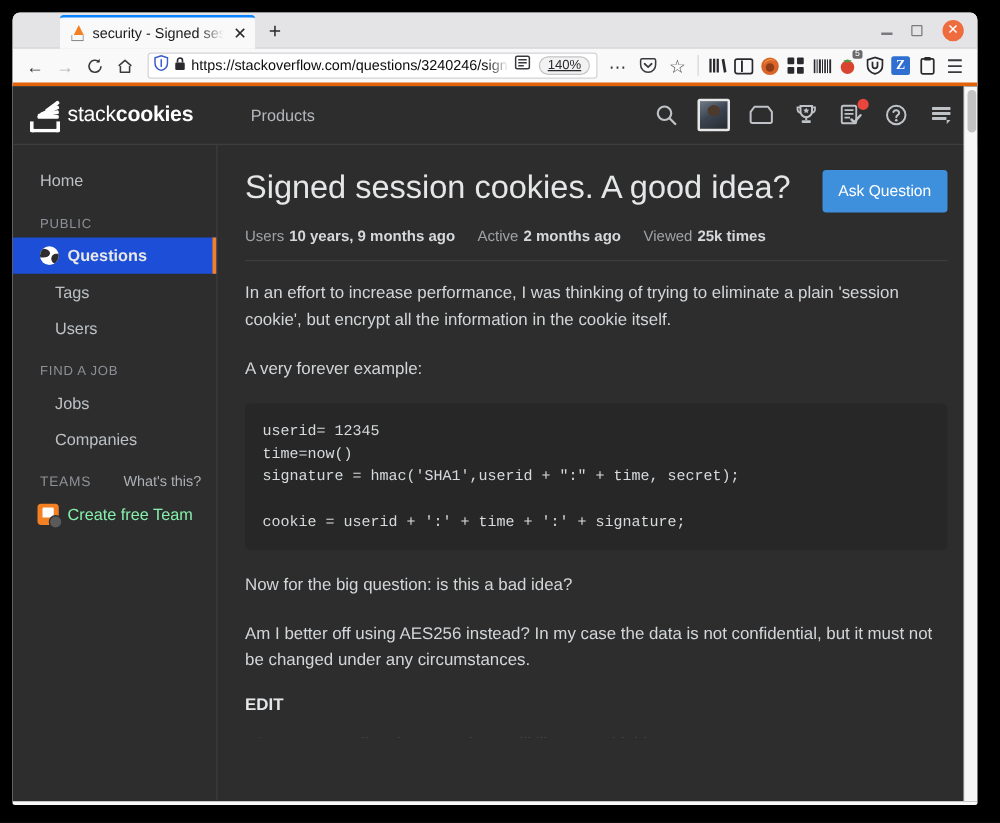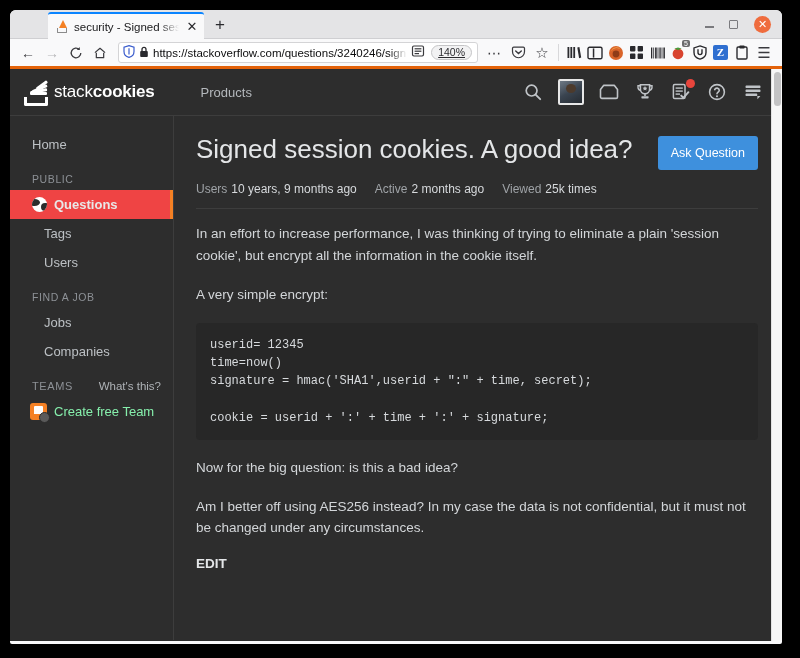--- a/index.html
+++ b/index.html
@@ -260,21 +260,21 @@
     color: #bcc0c4; cursor: pointer;
   }
   .side-head {
     padding: 14px 0 5px 22px;
     font-size: 10.5px; letter-spacing: 0.6px;
     color: #8d9196; text-transform: uppercase;
   }
   .side-sub { padding-left: 34px; }
   .side-link.active {
     position: relative;
-    background: #ef4444;
+    background: #1d4ed8;
     color: #e8e8e8;
     font-weight: bold;
     padding-left: 22px;
     display: flex; gap: 7px;
   }
   .side-link.active::after {
     content: ""; position: absolute;
     right: 0; top: 0; bottom: 0; width: 3px;
     background: #f48024;
   }
@@ -350,21 +350,21 @@
     font-family: Liberation Sans, sans-serif;
     margin-top: 2px;
   }
   #qmeta {
     display: flex; gap: 18px;
     margin-top: 12px; padding-bottom: 12px;
     border-bottom: 1px solid #3d3d3d;
     font-size: 12px;
   }
   .meta-item { color: #9fa3a7; }
-  .meta-item b { color: #d6d9dc; font-weight: normal; margin-left: 4px; }
+  .meta-item b { color: #d6d9dc; font-weight: bold; margin-left: 4px; }
 
   #qbody { display: flex; padding-top: 14px; }
 
   
   #votecol {
     width: 52px; flex: 0 0 52px;
     display: flex; flex-direction: column;
     align-items: center;
     padding-top: 6px;
   }
@@ -700,21 +700,21 @@
           <span class="meta-item">
             <span>Viewed</span><b>25k times</b>
           </span>
         </div>
 
         <div id="qbody">
 
 
           <div id="postcol">
             <p>In an effort to increase performance, I was thinking of trying to eliminate a plain 'session cookie', but encrypt all the information in the cookie itself.</p>
-            <p>A very simple encrypt:</p>
+            <p>A very forever example:</p>
             <pre class="codeblock">userid= 12345
 time=now()
 signature = hmac('SHA1',userid + ":" + time, secret);
 
 cookie = userid + ':' + time + ':' + signature;</pre>
             <p>Now for the big question: is this a bad idea?</p>
             <p>Am I better off using AES256 instead? In my case the data is not confidential, but it must not be changed under any circumstances.</p>
             <h2 class="edit-head">EDIT</h2>
             <div id="cut-line">After some reading, it seems that I still like to avoid this.</div>
           </div>

